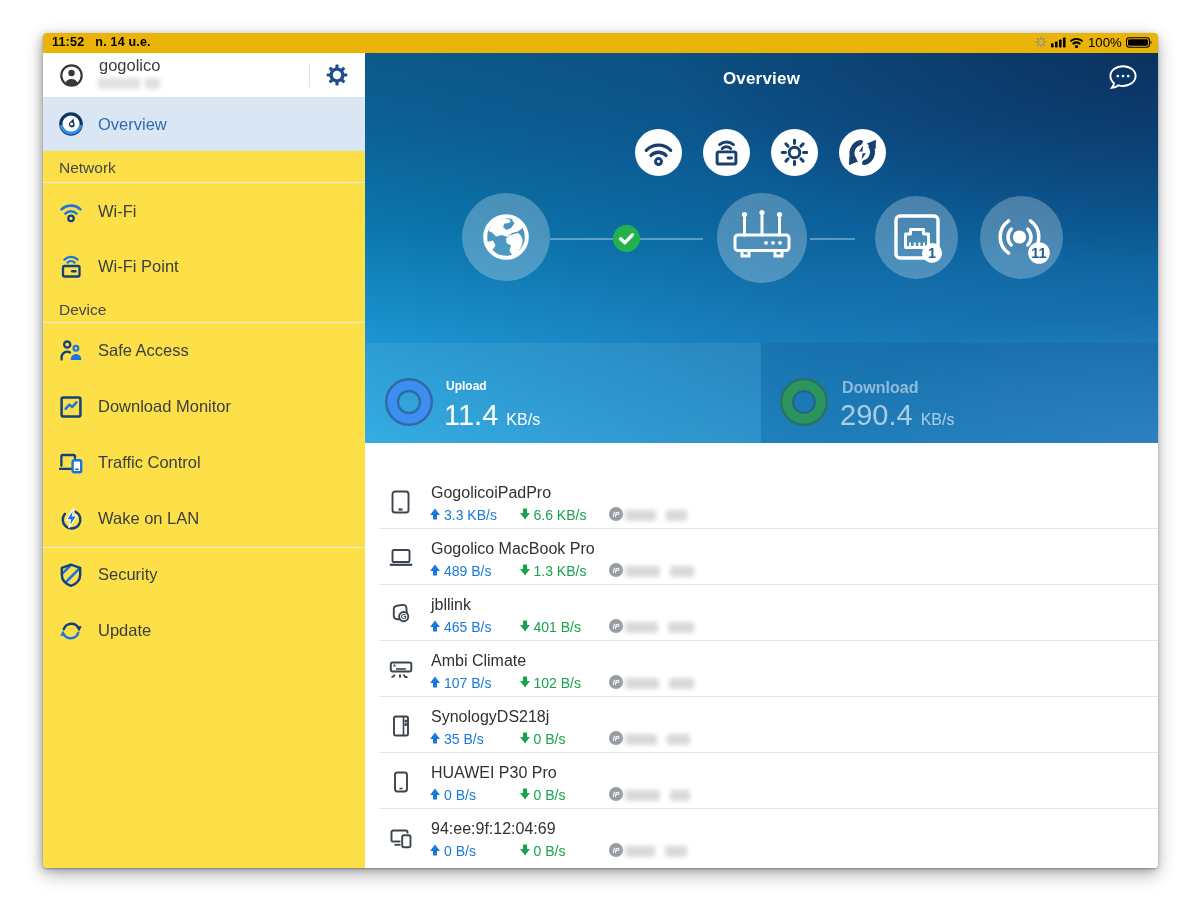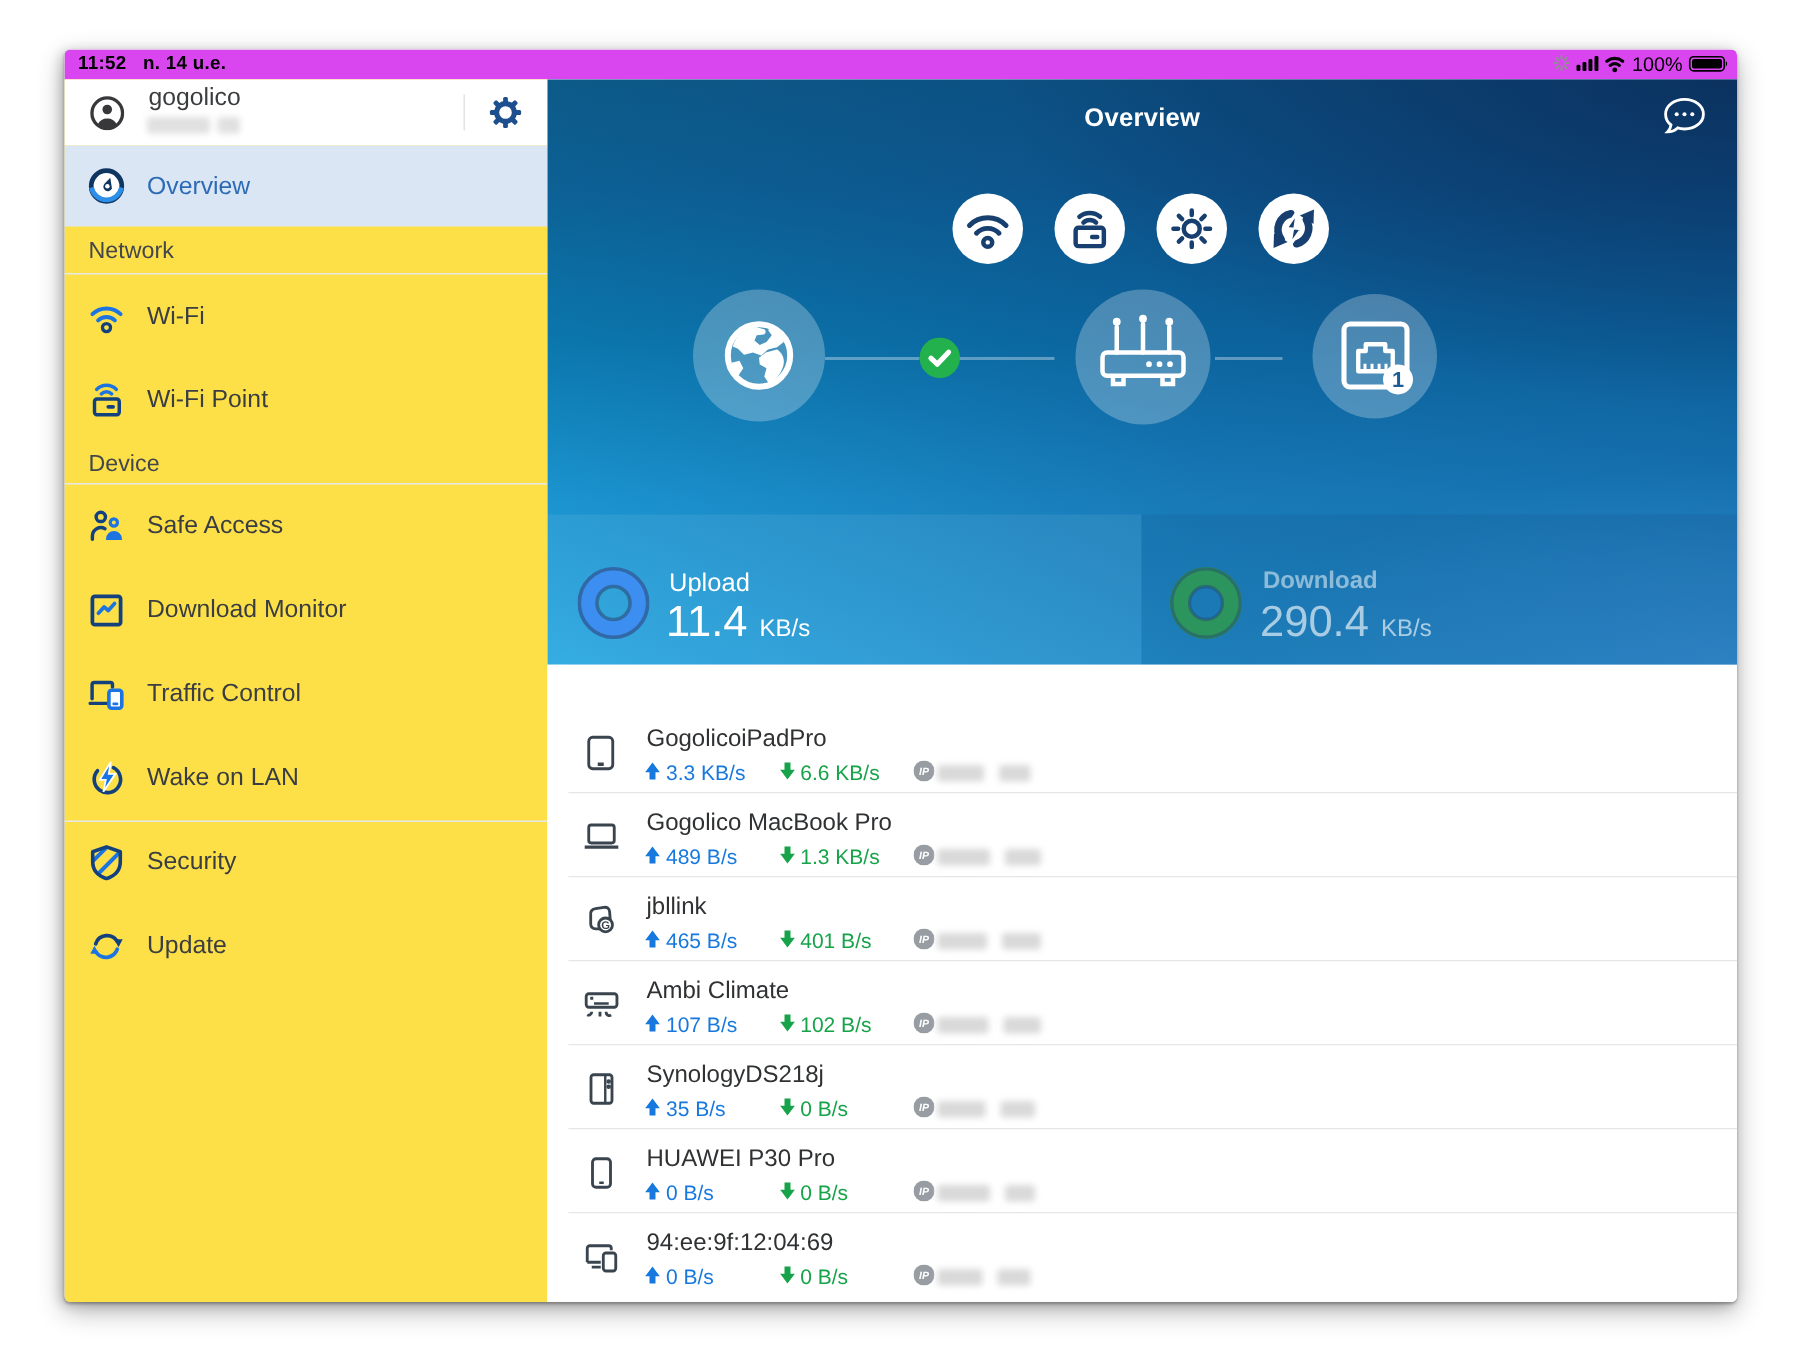--- a/index.html
+++ b/index.html
@@ -2,21 +2,21 @@
 <html><head>
 <meta charset="utf-8">
 <style>
 * { margin:0; padding:0; box-sizing:border-box; }
 html,body { width:1200px; height:900px; background:#fff; font-family:"Liberation Sans", sans-serif; overflow:hidden; }
 .card { position:absolute; left:43px; top:33px; width:1115px; height:835px; background:#fff; border-radius:4px; overflow:hidden;
   box-shadow:0 1px 2px rgba(0,0,0,.28), 0 6px 18px rgba(0,0,0,.30), -2px 2px 8px rgba(0,0,0,.18); }
 .abs { position:absolute; }
 
 
-.status { position:absolute; left:0; top:0; width:100%; height:20px; background:#d946ef;padding-left:28px; }
+.status { position:absolute; left:0; top:0; width:100%; height:20px; background:#eab308;padding-left:28px; }
 .time { position:absolute; left:9px; top:2px; font-size:12.5px; font-weight:bold; color:#000; letter-spacing:.2px; }
 .sticons { position:absolute; right:1px; top:2px; height:16px; }
 
 
 .sidebar { position:absolute; left:0; top:20px; width:322px; height:815px; background:#fde047; }
 .sb-head { position:absolute; left:0; top:0; width:322px; height:44px; background:#fff; }
 .avatar { position:absolute; left:17px; top:10.5px; }
 .uname { position:absolute; left:56px; top:3px; font-size:16.5px; color:#3a3c3e; }
 .ublur { position:absolute; left:55px; top:25px; width:42px; height:11px; background:#e0e0e0; border-radius:2px; filter:blur(2px); }
 .ublur2 { position:absolute; left:102px; top:25px; width:15px; height:11px; background:#e0e0e0; border-radius:2px; filter:blur(2px); }
@@ -37,21 +37,21 @@
     radial-gradient(ellipse 95% 85% at 100% 0%, rgba(10,26,64,0.5) 0%, rgba(10,26,64,0) 65%),
     linear-gradient(to right, rgba(13,36,105,0) 0%, rgba(13,36,105,0.24) 55%, rgba(13,36,105,0.30) 100%),
     linear-gradient(to bottom, #0c5a88 0%, #0c6094 18%, #0b77ad 45%, #1b94cf 72%, #26a7e1 100%); }
 .hero-title { position:absolute; left:0; top:16px; width:793px; text-align:center; font-size:17px; font-weight:bold; color:#fff; letter-spacing:.2px; }
 .chat { position:absolute; left:743px; top:11px; }
 .rbtn { position:absolute; top:75.5px; width:47px; height:47px; border-radius:50%; background:#fff; }
 .topo-circle { position:absolute; border-radius:50%; background:rgba(255,255,255,.26); }
 .tline { position:absolute; height:2px; background:rgba(255,255,255,.34); top:184.5px; }
 .band-light { position:absolute; left:0; top:290px; width:395.5px; height:100px; background:rgba(255,255,255,.07); }
 .band-dark { position:absolute; left:395.5px; top:290px; width:397.5px; height:100px; background:rgba(8,30,70,.08); }
-.up-lab { position:absolute; left:81px; top:326px; font-size:17px; font-weight:normal; color:#fff; }
+.up-lab { position:absolute; left:81px; top:326px; font-size:12px; font-weight:bold; color:#fff; }
 .up-val { position:absolute; left:79px; top:346px; font-size:29px; color:#fff; }
 .up-unit { font-size:16px; color:#fff; }
 .dn-lab { position:absolute; left:477px; top:326px; font-size:16px; font-weight:bold; color:rgba(255,255,255,.5); }
 .dn-val { position:absolute; left:475px; top:346px; font-size:29px; color:rgba(255,255,255,.62); }
 .dn-unit { font-size:16px; color:rgba(255,255,255,.62); }
 
 
 .devbar { position:absolute; left:0; top:389.5px; width:793px; height:29px; background:#eef0f2; border-bottom:1px solid #dcdfe1; }
 .devbar span { position:absolute; left:16px; top:6px; font-size:15px; color:#595e63; }
 .drow { position:absolute; left:0; width:793px; height:56px; background:#fff; }
@@ -279,20 +279,33 @@
       </div>
       <div class="topo-circle" style="left:510px; top:142.5px; width:83px; height:83px;">
         <svg width="83" height="83" viewBox="0 0 83 83">
           <rect x="21" y="20" width="42" height="42" rx="4" fill="none" stroke="#fff" stroke-width="3.4"></rect>
           <path d="M30.5 51.5 V38 h5 v-4.5 h13 V38 h5 v13.5 Z" fill="none" stroke="#fff" stroke-width="2.9" stroke-linejoin="round"></path>
           <path d="M35 51 v-4.5 M39.7 51 v-4.5 M44.4 51 v-4.5 M49 51 v-4.5" stroke="#fff" stroke-width="2"></path>
           <circle cx="57" cy="57" r="10" fill="#fff"></circle>
           <text x="57" y="62" font-size="14.5" font-weight="bold" fill="#1c5d96" text-anchor="middle">1</text>
         </svg>
       </div>
+      <div class="topo-circle" style="left:615px; top:142.5px; width:83px; height:83px;">
+        <svg width="83" height="83" viewBox="0 0 83 83">
+          <circle cx="39.5" cy="41" r="6.6" fill="#fff"></circle>
+          <g fill="none" stroke="#fff" stroke-width="3.5" stroke-linecap="round">
+            <path d="M31.2 33.1 A11.4 11.4 0 0 0 31.2 48.9"></path>
+            <path d="M28.6 24.9 A19.6 19.6 0 0 0 28.6 57.1"></path>
+            <path d="M47.8 33.1 A11.4 11.4 0 0 1 47.8 48.9"></path>
+            <path d="M50.4 24.9 A19.6 19.6 0 0 1 50.4 57.1"></path>
+          </g>
+          <circle cx="59" cy="57" r="10.8" fill="#fff"></circle>
+          <text x="59" y="62" font-size="14.5" font-weight="bold" fill="#1c5d96" text-anchor="middle">11</text>
+        </svg>
+      </div>
       <div class="tline" style="left:185px; width:63px;"></div>
       <div class="tline" style="left:274px; width:64px;"></div>
       <div class="tline" style="left:445px; width:45px;"></div>
       <svg class="abs" style="left:247.5px; top:171.5px;" width="27" height="27" viewBox="0 0 27 27">
         <circle cx="13.5" cy="13.5" r="13.5" fill="#23b14d"></circle>
         <path d="M7.6 13.8 L11.8 17.8 L19.4 9.8" fill="none" stroke="#fff" stroke-width="3.4" stroke-linecap="round" stroke-linejoin="round"></path>
       </svg>
       <svg class="abs" style="left:20px; top:324.5px;" width="48" height="48" viewBox="0 0 48 48">
         <circle cx="24" cy="24" r="17.5" fill="none" stroke="#2e86ef" stroke-width="13"></circle>
         <circle cx="24" cy="24" r="22.8" fill="none" stroke="rgba(25,60,95,0.55)" stroke-width="2.4"></circle>

